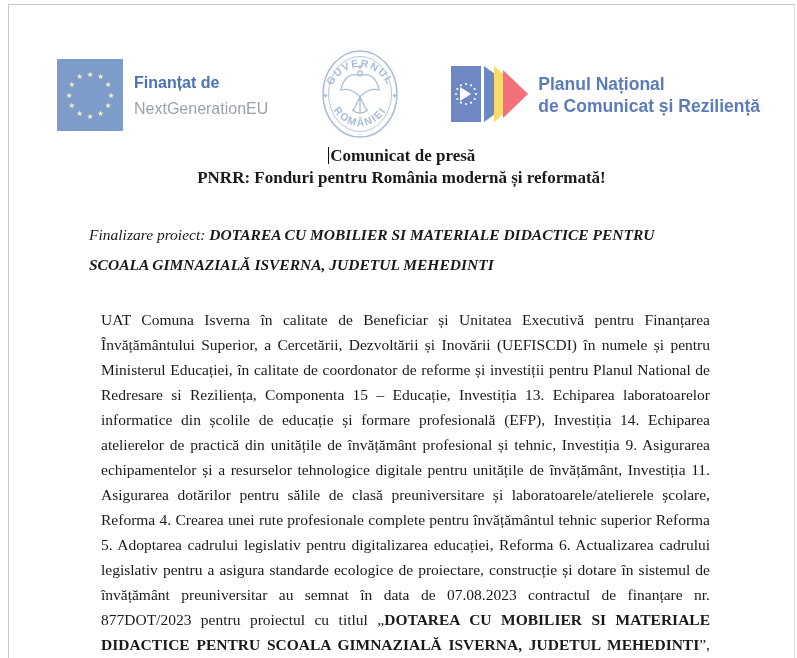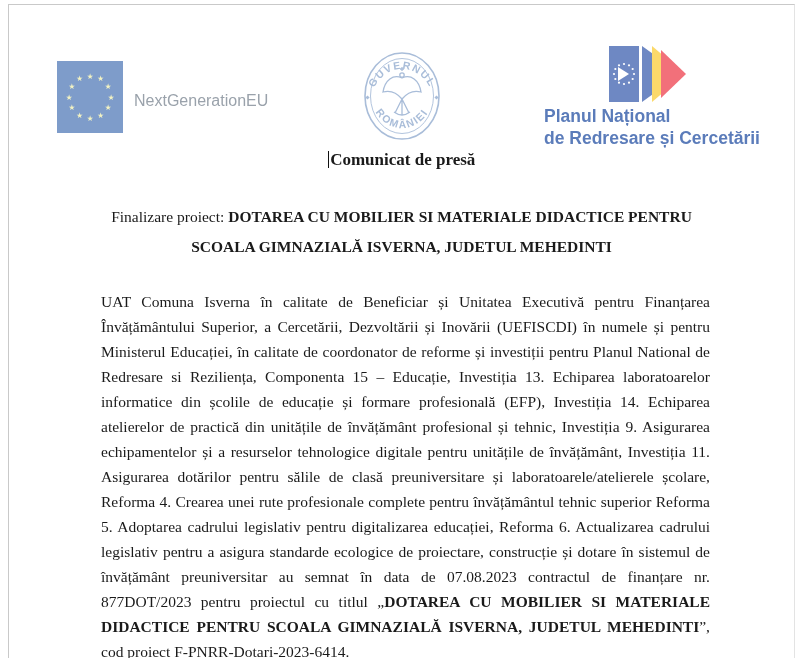--- a/index.html
+++ b/index.html
@@ -21,27 +21,27 @@
   
   .logos {
     display:flex; align-items:center; justify-content:space-between;
     padding:40px 34px 0 48px;
   }
   .eu-block { display:flex; align-items:center; }
   .eu-text { margin-left:11px; font-family:"Liberation Sans", sans-serif; }
   .eu-text .funded { color:#4a72b5; font-weight:bold; font-size:16px; line-height:20px; }
   .eu-text .nextgen { color:#9aa2ab; font-size:16px; line-height:18px; margin-top:7px; }
   .gov-block { margin-top:2px; }
-  .pnrr-block { display:flex; align-items:center;flex-direction:column; }
+  .pnrr-block { display:flex; align-items:center; }
   .pnrr-text { margin-left:9px; font-family:"Liberation Sans", sans-serif;
                color:#5b7cba; font-weight:bold; font-size:17.5px; line-height:22px; }
   
   .heading { text-align:center; font-weight:bold; font-size:17px; line-height:22px; }
   .caret { display:inline-block; width:1.5px; height:17px; background:#111; vertical-align:-3px; margin-right:1px; }
-  .subtitle { text-align:center; font-size:15.5px; line-height:30px; margin:31px auto 16px auto; max-width:625px; }
+  .subtitle { font-size:15.5px; line-height:30px; margin:31px auto 16px auto; max-width:625px;font-style:italic; }
   .subtitle b { font-size:15.5px; }
   
   .main-para {
     margin:27px 84px 0 92px;
     text-align:justify; font-size:15.5px; line-height:25px;
   }
 </style>
 </head>
 <body>
 
@@ -62,20 +62,21 @@
             <text x="33" y="57" font-size="7.5" text-anchor="middle" dominant-baseline="central">★</text>
             <text x="22.500000000000007" y="54.18653347947321" font-size="7.5" text-anchor="middle" dominant-baseline="central">★</text>
             <text x="14.813466520526791" y="46.50000000000001" font-size="7.5" text-anchor="middle" dominant-baseline="central">★</text>
             <text x="12" y="36" font-size="7.5" text-anchor="middle" dominant-baseline="central">★</text>
             <text x="14.813466520526788" y="25.5" font-size="7.5" text-anchor="middle" dominant-baseline="central">★</text>
             <text x="22.499999999999993" y="17.813466520526795" font-size="7.5" text-anchor="middle" dominant-baseline="central">★</text>
           </g>
       </svg>
       <div class="eu-text">
         <div class="funded">
+          <div>Finanțat de</div>
         </div>
         <div class="nextgen">NextGenerationEU</div>
       </div>
     </div>
 
     <div class="gov-block">
       <svg width="90" height="94" viewBox="0 0 90 94" color="#a9bdd9">
         <ellipse cx="45" cy="47" rx="37" ry="43" fill="#ffffff" stroke="currentColor" stroke-width="1.6"></ellipse>
         <ellipse cx="45" cy="47" rx="31.5" ry="37.5" fill="none" stroke="currentColor" stroke-width="0.9"></ellipse>
         <defs>
@@ -117,26 +118,27 @@
             <circle cx="6.3397459621556145" cy="24" r="1.1"></circle>
             <circle cx="9.999999999999996" cy="20.339745962155618" r="1.1"></circle>
           </g>
         <polygon points="9,22 9,36 20,29" fill="#ffffff"></polygon>
         <polygon points="33,1 33,57 72,29" fill="#6e88c3"></polygon>
         <polygon points="43,1 43,57 76,29" fill="#fbd96a"></polygon>
         <polygon points="52,5 52,53 77,29" fill="#f2707a"></polygon>
       </svg>
       <div class="pnrr-text">
         <div>Planul Național</div>
-        <div>de Redresare și Cercetării</div>
+        <div>de Comunicat și Reziliență</div>
       </div>
     </div>
   </div>
 
   <div class="heading">
     <div><span class="caret"></span><span>Comunicat de presă</span></div>
+    <div>PNRR: Fonduri pentru România modernă și reformată!</div>
   </div>
 
   <div class="subtitle"><span>Finalizare proiect: </span><b>DOTAREA CU MOBILIER SI MATERIALE DIDACTICE PENTRU SCOALA GIMNAZIALĂ ISVERNA, JUDETUL MEHEDINTI</b></div>
 
   <p class="main-para"><span>UAT Comuna Isverna în calitate de Beneficiar și Unitatea Executivă pentru Finanțarea Învățământului Superior, a Cercetării, Dezvoltării și Inovării (UEFISCDI) în numele și pentru Ministerul Educației, în calitate de coordonator de reforme și investiții pentru Planul National de Redresare si Reziliența, Componenta 15 – Educație, Investiția 13. Echiparea laboratoarelor informatice din școlile de educație și formare profesională (EFP), Investiția 14. Echiparea atelierelor de practică din unitățile de învățământ profesional și tehnic, Investiția 9. Asigurarea echipamentelor și a resurselor tehnologice digitale pentru unitățile de învățământ, Investiția 11. Asigurarea dotărilor pentru sălile de clasă preuniversitare și laboratoarele/atelierele școlare, Reforma 4. Crearea unei rute profesionale complete pentru învățământul tehnic superior Reforma 5. Adoptarea cadrului legislativ pentru digitalizarea educației, Reforma 6. Actualizarea cadrului legislativ pentru a asigura standarde ecologice de proiectare, construcție și dotare în sistemul de învățământ preuniversitar au semnat în data de 07.08.2023 contractul de finanțare nr. 877DOT/2023 pentru proiectul cu titlul „</span><b>DOTAREA CU MOBILIER SI MATERIALE DIDACTICE PENTRU SCOALA GIMNAZIALĂ ISVERNA, JUDETUL MEHEDINTI</b><span>”, cod proiect F-PNRR-Dotari-2023-6414.</span></p>
 
 </div>
 
 </body></html>

